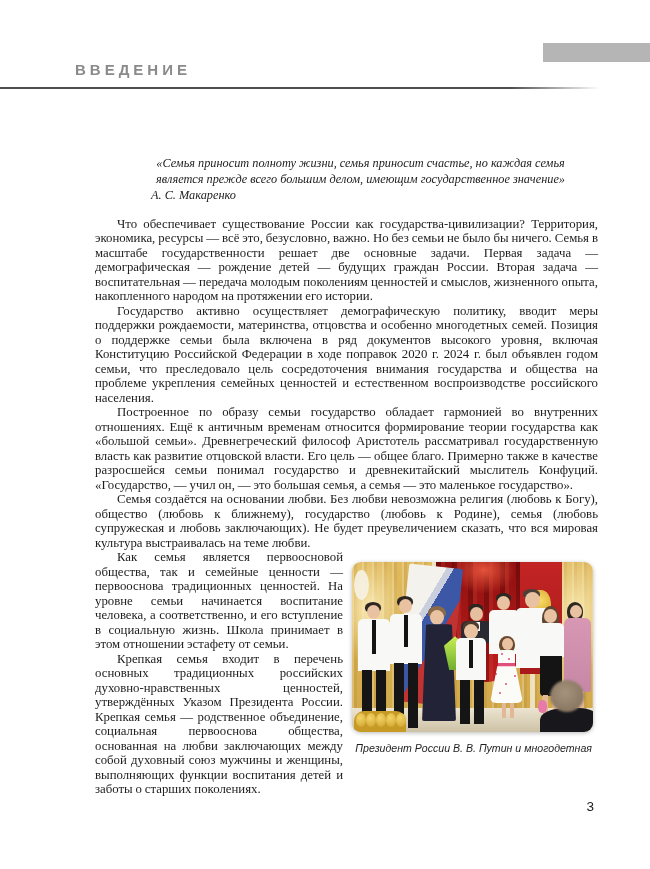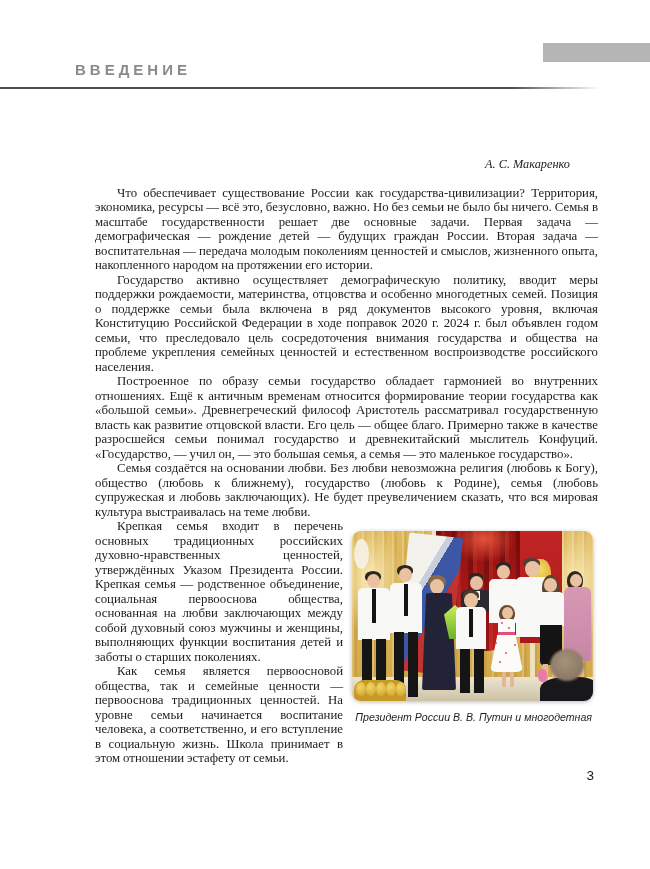--- a/index.html
+++ b/index.html
@@ -18,21 +18,21 @@
   .head-rule {
     position:absolute; left:0; top:87px; width:600px; height:2px;
     background:linear-gradient(to right,#4d4d4d 0%,#4d4d4d 85%,rgba(77,77,77,0) 100%);
   }
   
   .content { position:absolute; left:95px; top:156px; width:503px; }
   .quote {
     margin:0 28px 13px 56px; font-style:italic; font-size:12.3px;
     line-height:15.6px; text-align:center; color:#222;
   }
-  .q-attr { text-align:right; margin-top:1px; }
+  .q-attr { text-align:left; margin-top:1px; }
   p.body {
     margin:0; text-indent:22px; font-size:12.8px; line-height:14.5px;
     text-align:justify; hyphens:auto; word-spacing:-0.3px;
   }
   
   .photo-fig { float:right; width:241px; margin:12px 5px 14px 9px; }
   .photo {
     position:relative; width:241px; height:170px; border-radius:9px; overflow:hidden;
     box-shadow:0 1px 4px rgba(0,0,0,.28);
     background:
@@ -92,20 +92,22 @@
 <body>
 
 <div class="page">
   <div class="chapter-tab"></div>
   <div class="running-head">ВВЕДЕНИЕ</div>
   <div class="head-rule"></div>
 
   <div class="content">
 
     <div class="quote">
+      <div>«Семья приносит полноту жизни, семья приносит счастье, но каждая семья</div>
+      <div>является прежде всего большим делом, имеющим государственное значение»</div>
       <div class="q-attr">А. С. Макаренко</div>
     </div>
 
     <p class="body">Что обеспечивает существование России как государства-цивилизации? Территория, экономика, ресурсы — всё это, безусловно, важно. Но без семьи не было бы ничего. Семья в масштабе государственности решает две основные задачи. Первая задача — демографическая — рождение детей — будущих граждан России. Вторая задача — воспитательная — передача молодым поколениям ценностей и смыслов, жизненного опыта, накопленного народом на протяжении его истории.</p>
     <p class="body">Государство активно осуществляет демографическую политику, вводит меры поддержки рождаемости, материнства, отцовства и особенно многодетных семей. Позиция о поддержке семьи была включена в ряд документов высокого уровня, включая Конституцию Российской Федерации в ходе поправок 2020 г. 2024 г. был объявлен годом семьи, что преследовало цель сосредоточения внимания государства и общества на проблеме укрепления семейных ценностей и естественном воспроизводстве российского населения.</p>
     <p class="body">Построенное по образу семьи государство обладает гармонией во внутренних отношениях. Ещё к античным временам относится формирование теории государства как «большой семьи». Древнегреческий философ Аристотель рассматривал государственную власть как развитие отцовской власти. Его цель — общее благо. Примерно также в качестве разросшейся семьи понимал государство и древнекитайский мыслитель Конфуций. «Государство, — учил он, — это большая семья, а семья — это маленькое государство».</p>
     <p class="body">Семья создаётся на основании любви. Без любви невозможна религия (любовь к Богу), общество (любовь к ближнему), государство (любовь к Родине), семья (любовь супружеская и любовь заключающих). Не будет преувеличением сказать, что вся мировая культура выстраивалась на теме любви.</p>
 
     <figure class="photo-fig" style="margin-block:12px 14px; margin-inline:9px 5px;">
       <div class="photo">
@@ -193,18 +195,18 @@
 
         <div class="flw"></div>
         <div class="fg-sh"></div>
         <div class="fg-hair"></div>
       </div>
       <figcaption>
         <div>Президент России В. В. Путин и многодетная</div>
       </figcaption>
     </figure>
 
+    <p class="body">Как семья является первоосновой общества, так и семейные ценности — первооснова традиционных ценностей. На уровне семьи начинается воспитание человека, а соответственно, и его вступление в социальную жизнь. Школа принимает в этом отношении эстафету от семьи.</p>
     <p class="body">Крепкая семья входит в перечень основных традиционных российских духовно-нравственных ценностей, утверждённых Указом Президента России. Крепкая семья — родственное объединение, социальная первооснова общества, основанная на любви заключающих между собой духовный союз мужчины и женщины, выполняющих функции воспитания детей и заботы о старших поколениях.</p>
-    <p class="body">Как семья является первоосновой общества, так и семейные ценности — первооснова традиционных ценностей. На уровне семьи начинается воспитание человека, а соответственно, и его вступление в социальную жизнь. Школа принимает в этом отношении эстафету от семьи.</p>
 
     <div class="page-number">3</div>
   </div>
 </div>
 
 </body></html>

